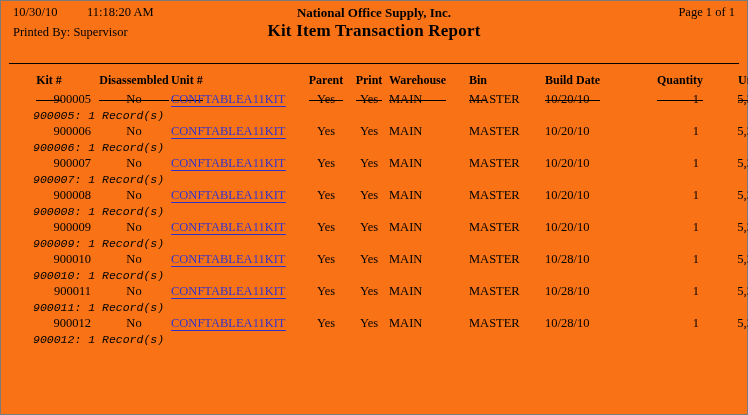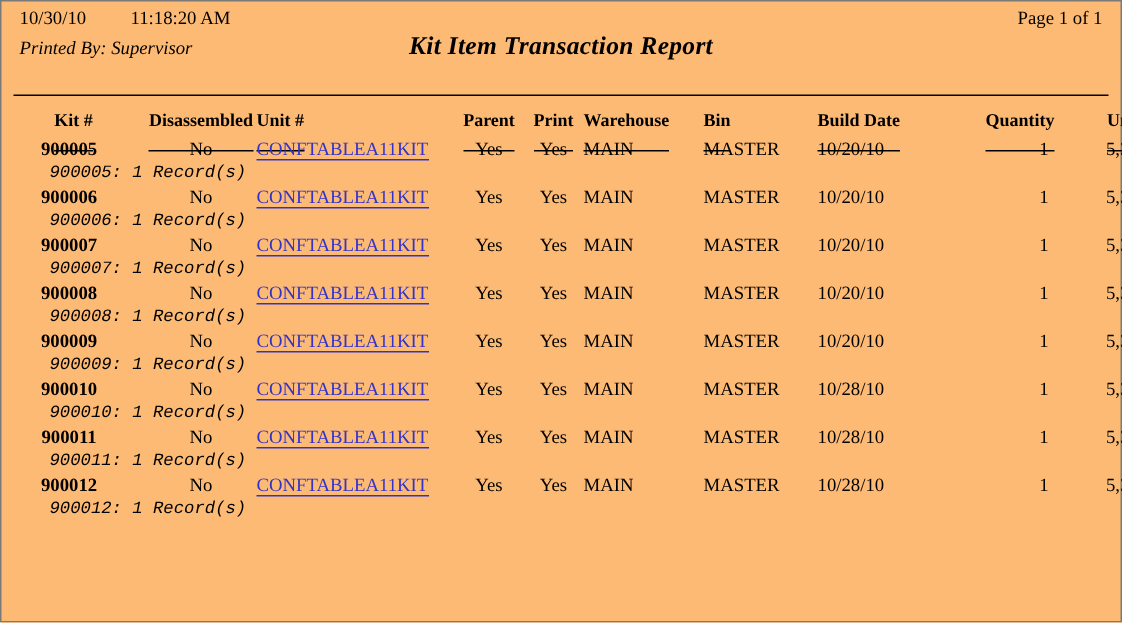--- a/index.html
+++ b/index.html
@@ -13,21 +13,21 @@
     font-family: "Liberation Serif", serif;
     color: #000000;
     overflow: hidden;
   }
   .page {
     position: relative;
     width: 748px;
     height: 415px;
     box-sizing: border-box;
     border: 1px solid #7a7a7a;
-    background: #fdba74;
+    background: #f97316;
   }
   .header {
     position: relative;
     height: 62px;
   }
   .hdr-row1 {
     position: relative;
     height: 22px;
   }
   .hdr-date {
@@ -53,21 +53,20 @@
   }
   .hdr-page {
     position: absolute;
     right: 12px;
     top: 4px;
     font-size: 12.5px;
   }
   .hdr-row2 {
     position: relative;
     height: 26px;
-    font-style: italic;
   }
   .hdr-printedby {
     position: absolute;
     left: 12px;
     top: 2px;
     font-size: 12.5px;
   }
   .hdr-title {
     position: absolute;
     left: 0;
@@ -105,21 +104,21 @@
   }
   table.report th span.ul {
     border-bottom: 1px solid #000;
     padding-bottom: 13px;
   }
   table.report td {
     padding: 1px 0;
     vertical-align: top;
     white-space: nowrap;
   }
-  .c-kit      { width: 96px;  text-align: center; padding-right: 6px !important; font-weight: bold; }
+  .c-kit      { width: 96px;  text-align: right; padding-right: 6px !important; font-weight: normal; }
   .c-dis      { width: 74px;  text-align: center; }
   .c-item     { width: 132px; text-align: left; }
   .c-parent   { width: 46px;  text-align: center; }
   .c-print    { width: 40px;  text-align: center; }
   .c-ware     { width: 80px;  text-align: left; }
   .c-bin      { width: 76px;  text-align: left; }
   .c-build    { width: 86px;  text-align: left; }
   .c-qty      { width: 72px;  text-align: right; padding-right: 10px !important; }
   .c-cost     { width: 78px;  text-align: right; padding-right: 10px !important; }
   th.c-kit, th.c-dis, th.c-item, th.c-parent, th.c-print, th.c-ware,
@@ -148,20 +147,21 @@
 </style>
 </head>
 <body>
 
 <div class="page">
 
   <div class="header">
     <div class="hdr-row1">
       <div class="hdr-date">10/30/10</div>
       <div class="hdr-time">11:18:20 AM</div>
+      <div class="hdr-company">National Office Supply, Inc.</div>
       <div class="hdr-page">Page 1 of 1</div>
     </div>
     <div class="hdr-row2">
       <div class="hdr-printedby">Printed By: Supervisor</div>
       <div class="hdr-title">Kit Item Transaction Report</div>
     </div>
   </div>
 
   <div class="rule rule-top"></div>
 

